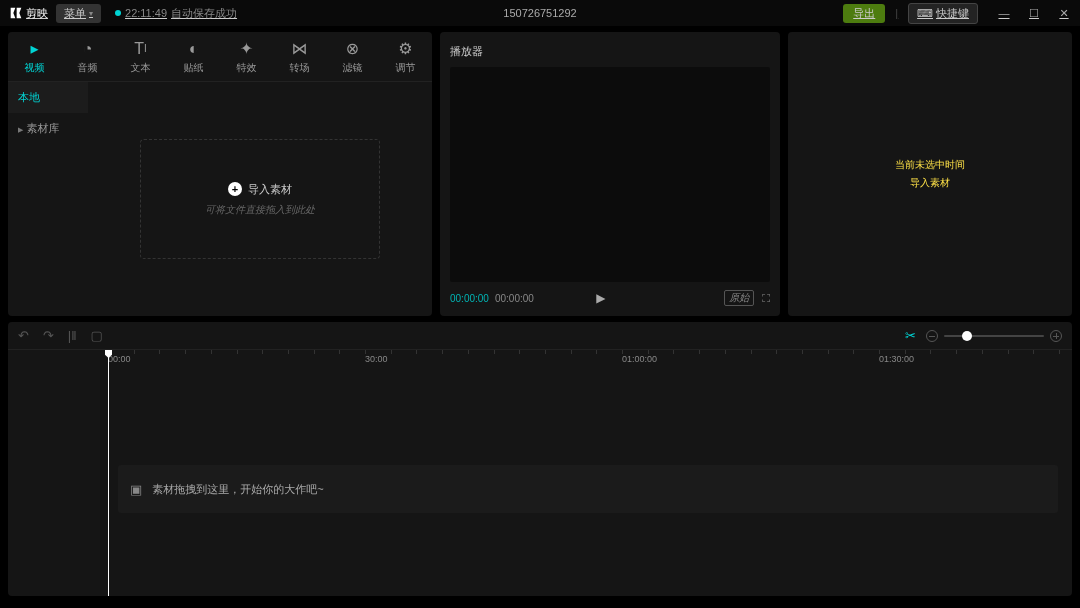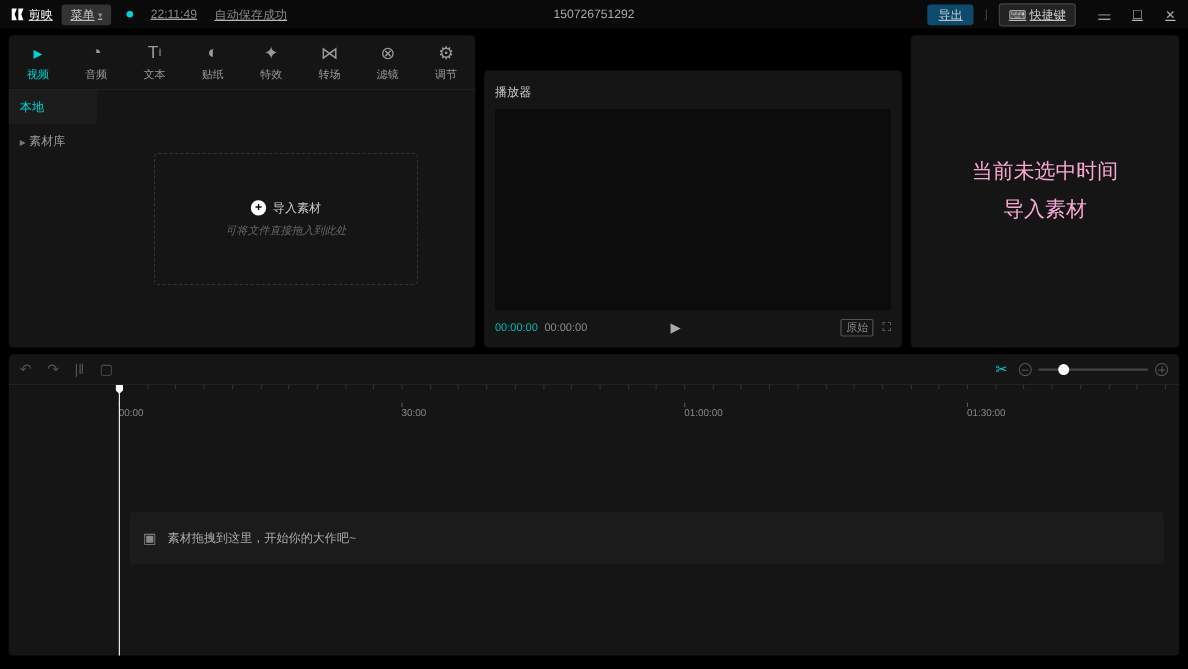--- a/index.html
+++ b/index.html
@@ -4,25 +4,25 @@
 <style>
 * { margin: 0; padding: 0; box-sizing: border-box; font-family: "Microsoft YaHei", sans-serif; }
 body { background: #000; color: #ccc; width: 1080px; height: 608px; overflow: hidden; font-size: 11px; }
 
 
 .titlebar { height: 26px; background: #0a0a0a; display: flex; align-items: center; padding: 0 8px; gap: 8px; text-decoration: underline; }
 .logo { display: flex; align-items: center; gap: 2px; color: #fff; font-size: 11px; }
 .logo svg { width: 16px; height: 16px; }
 .menu-btn { background: #333; color: #ccc; padding: 2px 8px; border-radius: 3px; display: flex; align-items: center; gap: 3px; }
 .chev { font-size: 8px; color: #888; }
-.autosave { display: flex; align-items: center; gap: 16px; color: #888; margin-left: 6px; }
+.autosave { display: flex; align-items: center; gap: 4px; color: #888; margin-left: 6px; }
 .dot { width: 6px; height: 6px; background: #00d4d4; border-radius: 50%; }
 .proj-title { position: absolute; left: 50%; transform: translateX(-50%); color: #aaa; }
 .title-right { margin-left: auto; display: flex; align-items: center; gap: 10px; }
-.export-btn { background: #0c4a6e; color: #ccc; padding: 2px 10px; border-radius: 3px; }
+.export-btn { background: #4d7c0f; color: #ccc; padding: 2px 10px; border-radius: 3px; }
 .sep { color: #444; }
 .shortcut-btn { background: #232323; color: #ccc; padding: 2px 8px; border-radius: 3px; border: 1px solid #444; display: flex; align-items: center; gap: 3px; }
 .win-btns { display: flex; gap: 14px; margin-left: 8px; color: #aaa; }
 .win-btn { width: 16px; text-align: center; }
 
 
 .main-row { display: flex; gap: 8px; padding: 6px 8px 0 8px; height: 290px; }
 .panel { background: #151515; border-radius: 4px; }
 
 
@@ -37,50 +37,50 @@
 .side-item { padding: 8px 10px; color: #999; }
 .side-item.active { color: #00d4d4; background: #1c1c1c; }
 .side-item .tri { font-size: 7px; margin-right: 3px; color: #777; }
 .media-area { flex: 1; display: flex; align-items: center; justify-content: center; }
 .import-box { width: 240px; height: 120px; border: 1px dashed #333; border-radius: 4px; display: flex; flex-direction: column; align-items: center; justify-content: center; gap: 6px; }
 .import-row { display: flex; align-items: center; gap: 6px; color: #ccc; }
 .plus-circle { width: 14px; height: 14px; background: #fff; border-radius: 50%; color: #000; display: flex; align-items: center; justify-content: center; font-size: 11px; font-weight: bold; }
 .import-hint { color: #666; font-size: 10px; font-style: italic; }
 
 
-.player-panel { width: 380px; display: flex; flex-direction: column; padding: 8px 10px; margin-top: 32px; }
+.player-panel { width: 340px; display: flex; flex-direction: column; padding: 8px 10px; }
 .player-title { color: #ccc; padding: 4px 0 8px 0; }
 .player-view { flex: 1; background: #0c0c0c; border-radius: 2px; }
 .player-ctrl { height: 26px; display: flex; align-items: center; gap: 6px; padding-top: 6px; }
 .tc-cur { color: #00b4b4; font-size: 10px; }
 .tc-dur { color: #888; font-size: 10px; }
 .play-btn { margin-left: auto; margin-right: auto; color: #aaa; font-size: 12px; }
 .pc-right { margin-left: auto; display: flex; gap: 8px; color: #888; align-items: center; }
-.orig-btn { border: 1px solid #555; padding: 0 4px; border-radius: 2px; font-size: 10px; }
+.orig-btn { border: 1px solid #555; padding: 0 4px; border-radius: 2px; font-size: 10px; font-style: italic; }
 
 
 .inspector-panel { flex: 1; display: flex; align-items: center; justify-content: center; }
-.inspector-empty { color: #f9a8d4; text-align: center; line-height: 1.8; font-size: 19px; }
+.inspector-empty { color: #fde047; text-align: center; line-height: 1.8; font-size: 10px; }
 
 
 .timeline { margin: 8px; margin-top: 6px; background: #151515; border-radius: 4px; height: 274px; display: flex; flex-direction: column; }
 .tl-toolbar { height: 28px; border-bottom: 1px solid #222; display: flex; align-items: center; padding: 0 10px; gap: 14px; color: #555; }
 .tl-tool { font-size: 13px; }
 .tl-right { margin-left: auto; display: flex; align-items: center; gap: 10px; }
 .snap-ico { color: #00d4d4; font-size: 13px; }
 .zoom-row { display: flex; align-items: center; gap: 6px; }
 .zoom-track { width: 100px; height: 2px; background: #444; position: relative; border-radius: 1px; }
 .zoom-thumb { position: absolute; left: 18px; top: -4px; width: 10px; height: 10px; background: #fff; border-radius: 50%; }
 .zcircle { width: 12px; height: 12px; border: 1px solid #555; border-radius: 50%; position: relative; }
 .zcircle::before { content: ""; position: absolute; left: 2px; right: 2px; top: 50%; height: 1px; background: #555; }
 .zcircle.plus::after { content: ""; position: absolute; top: 2px; bottom: 2px; left: 50%; width: 1px; background: #555; }
 
 .tl-body { flex: 1; position: relative; }
 .ruler { height: 20px; position: relative; margin-left: 100px; }
-.ruler-tick { position: absolute; top: 20px; color: #888; font-size: 9px; }
+.ruler-tick { position: absolute; top: 4px; color: #888; font-size: 9px; }
 .ruler-tick::before { content: ""; position: absolute; left: 0; top: -4px; width: 1px; height: 4px; background: #555; }
 .minor { position: absolute; top: 0; width: 1px; height: 4px; background: #333; }
 .playhead { position: absolute; left: 100px; top: 0; bottom: 0; width: 1px; background: #fff; }
 .playhead::before { content: ""; position: absolute; top: 0; left: -3px; width: 7px; height: 8px; background: #fff; clip-path: polygon(0 0, 100% 0, 100% 60%, 50% 100%, 0 60%); }
 
 .track { position: absolute; left: 110px; right: 14px; top: 115px; height: 48px; background: #1b1b1b; border-radius: 3px; display: flex; align-items: center; gap: 10px; padding: 0 12px; }
 .track-ico { color: #888; font-size: 13px; }
 .track-text { color: #aaa; font-size: 11px; text-align: center; }
 </style>
 </head>

